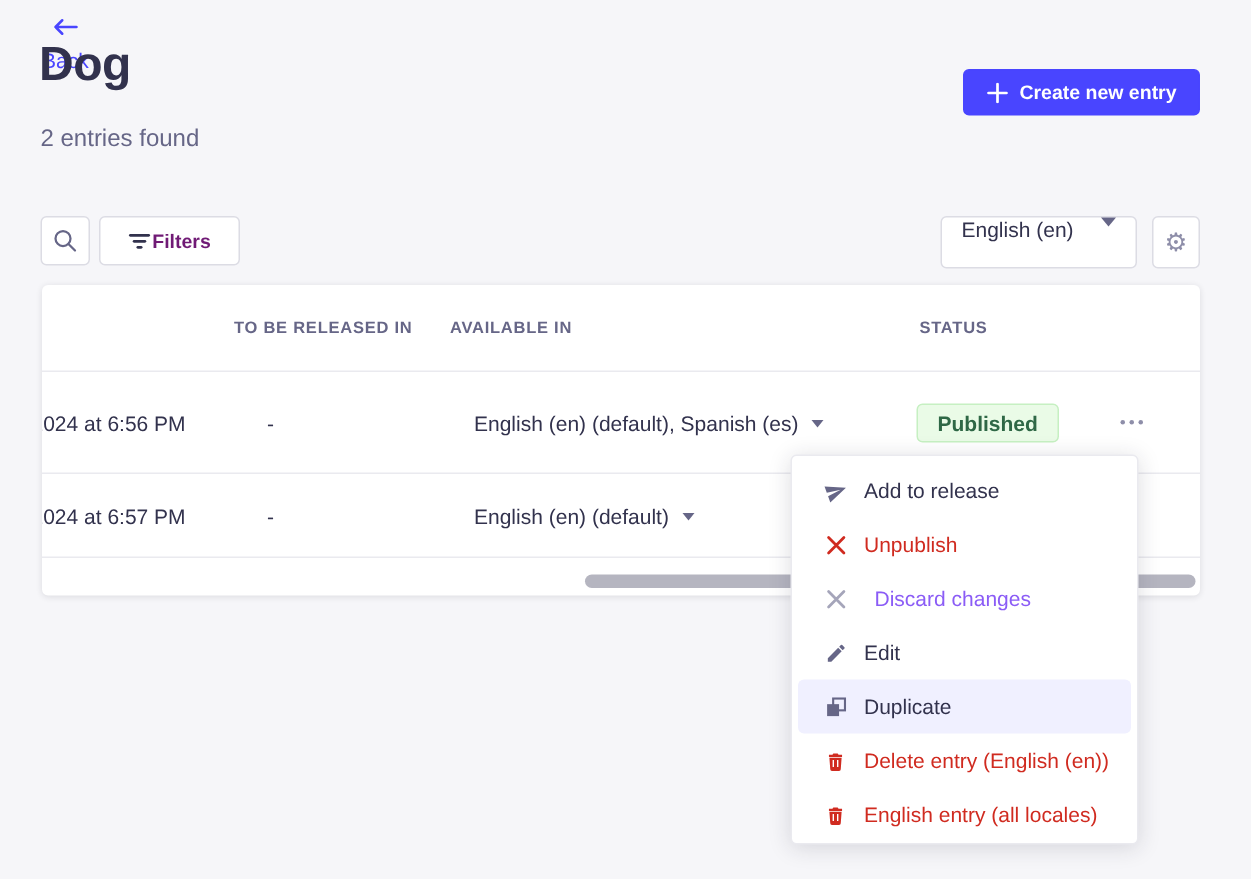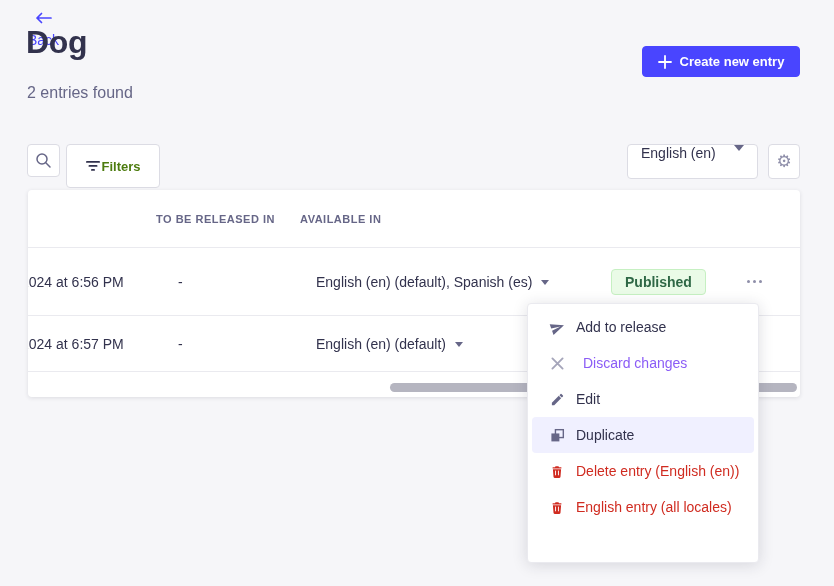--- a/index.html
+++ b/index.html
@@ -17,24 +17,24 @@
   .page-subtitle { position:absolute; left:27px; top:84px; font-size:16px; color:#666687; }
   .create-btn { position:absolute; left:642px; top:46px; width:158px; height:31px;
     background:#4945ff; color:#fff; border:1px solid #4945ff; border-radius:4px;
     display:flex; align-items:center; justify-content:center; gap:8px;
     font-size:13px; font-weight:600; cursor:pointer; font-family:inherit; }
 
   
   .icon-btn { position:absolute; background:#fff; border:1px solid #dcdce4; border-radius:4px;
     display:flex; align-items:center; justify-content:center; cursor:pointer; }
   .search-btn { left:27px; top:144px; width:33px; height:33px; }
-  .filters-btn { position:absolute; left:66px; top:144px; width:94px; height:44px;
+  .filters-btn { position:absolute; left:66px; top:144px; width:94px; height:33px;
     background:#fff; border:1px solid #dcdce4; border-radius:4px;
     display:flex; align-items:center; justify-content:center; 
-    font-size:13px; font-weight:600; color:#4d7c0f; cursor:pointer; font-family:inherit; }
+    font-size:13px; font-weight:600; color:#701a75; cursor:pointer; font-family:inherit; }
   .locale-select { position:absolute; left:627px; top:144px; width:131px; height:35px;
     background:#fff; border:1px solid #dcdce4; border-radius:4px;
     display:flex; justify-content:space-between; padding:0 13px;
     font-size:14px; color:#32324d; cursor:pointer; }
   .gear-btn { left:768px; top:144px; width:32px; height:35px; color:#8e8ea9; font-size:17px; }
 
   .caret-down { width:0; height:0; border-left:5px solid transparent; border-right:5px solid transparent;
     border-top:6px solid #666687; display:inline-block; }
   .caret-sm { border-left-width:4px; border-right-width:4px; border-top-width:5px; margin-left:9px; position:relative; top:1px; }
 
@@ -116,20 +116,21 @@
     <span class="caret-down"></span>
   </div>
   <div class="icon-btn gear-btn">
     <span>⚙</span>
   </div>
 
   <div class="table-card">
     <div class="thead">
       <div class="th th-release">TO BE RELEASED IN</div>
       <div class="th th-avail">AVAILABLE IN</div>
+      <div class="th th-status">STATUS</div>
     </div>
 
     <div class="trow trow1">
       <div class="cell cell-date">
           <span>2024 at 6:56 PM</span>
         </div>
       <div class="cell cell-release">-</div>
       <div class="cell cell-avail">
         <span>English (en) (default), Spanish (es)</span>
         <span class="caret-down caret-sm"></span>
@@ -162,20 +163,28 @@
 
     <div class="menu-item">
       <span class="mi-icon">
         <svg width="15" height="15" viewBox="0 0 24 24" style="transform:rotate(-20deg)">
           <path d="M2 21L23 12 2 3v7l15 2-15 2z" fill="#666687"></path>
         </svg>
       </span>
       <span>Add to release</span>
     </div>
 
+    <div class="menu-item item-danger">
+      <span class="mi-icon">
+        <svg width="13" height="13" viewBox="0 0 14 14">
+          <path d="M1.5 1.5l11 11M12.5 1.5l-11 11" stroke="#d02b20" stroke-width="2" stroke-linecap="round"></path>
+        </svg>
+      </span>
+      <span>Unpublish</span>
+    </div>
 
     <div class="menu-item item-disabled">
       <span class="mi-icon">
         <svg width="13" height="13" viewBox="0 0 14 14">
           <path d="M1.5 1.5l11 11M12.5 1.5l-11 11" stroke="#a5a5ba" stroke-width="2" stroke-linecap="round"></path>
         </svg>
       </span>
       <span>Discard changes</span>
     </div>
 

